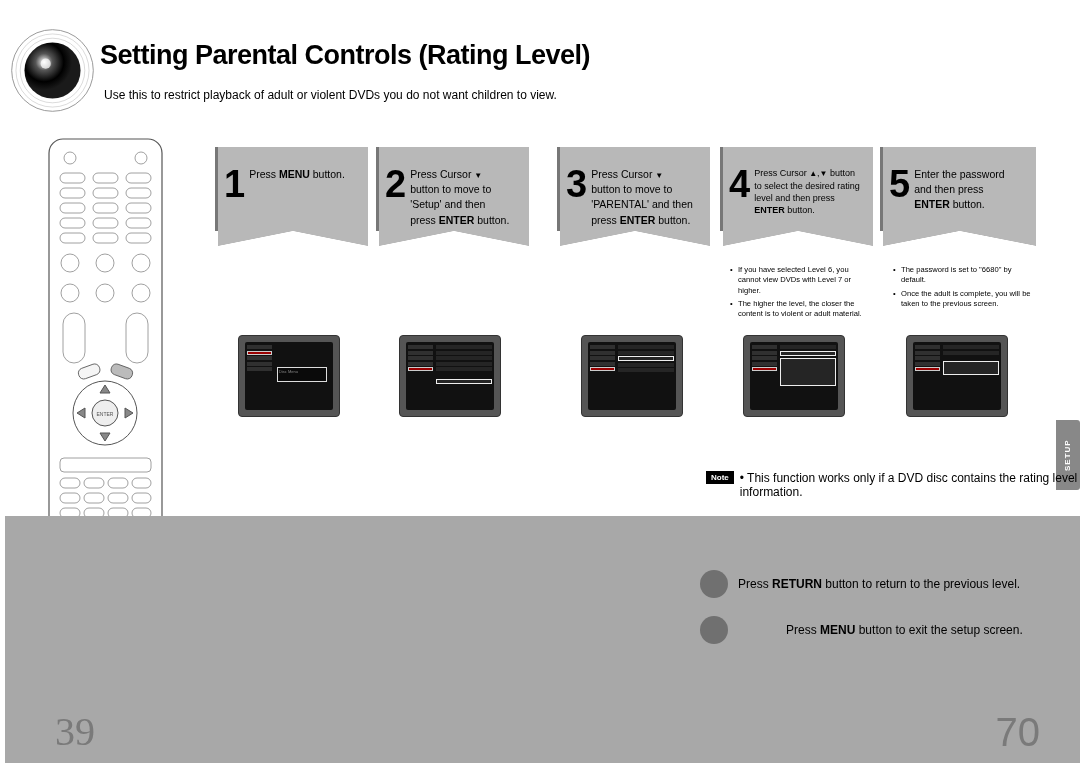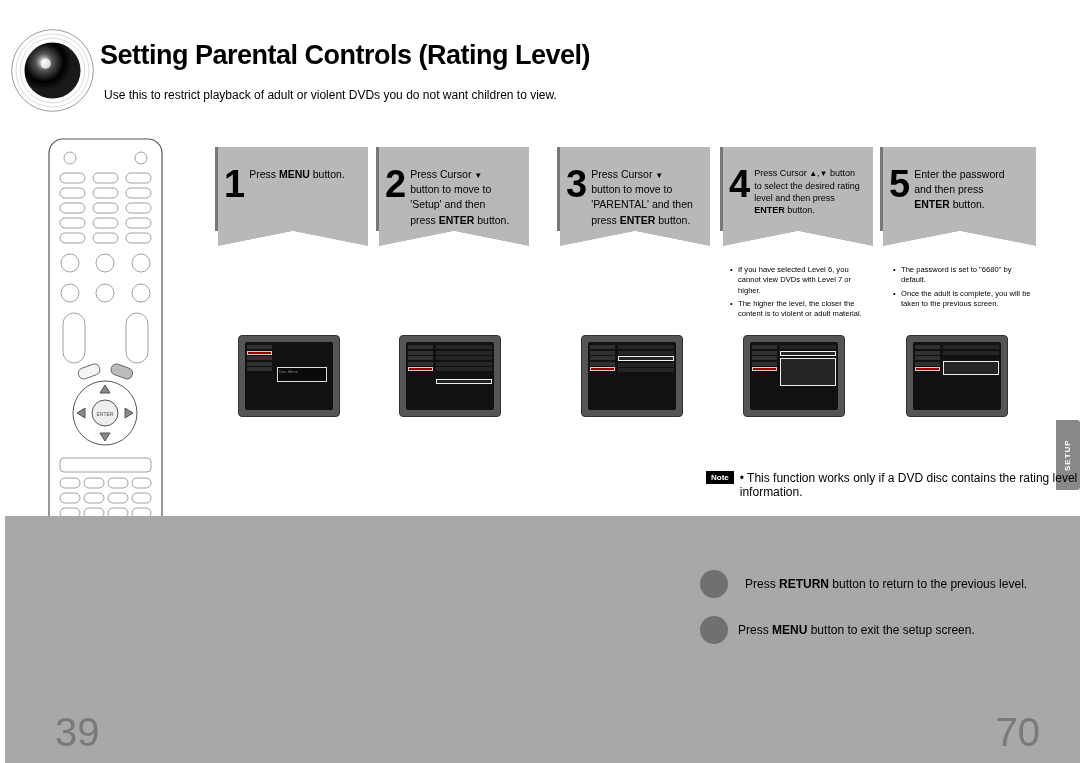--- a/index.html
+++ b/index.html
@@ -190,38 +190,38 @@
     margin-right: 6px;
   }
   .note-text { font-size: 12px; color: #000; }
   .note-text::before { content: "• "; }
   .circle-line {
     position: absolute;
     left: 700px;
     display: flex;
     align-items: center;
   }
-  .circle-line.c1 { top: 570px; gap: 7px; }
-  .circle-line.c2 { top: 616px; }
+  .circle-line.c1 { top: 570px; }
+  .circle-line.c2 { top: 616px; gap: 48px; }
   .circle {
     width: 28px; height: 28px;
     background: #707070;
     border-radius: 50%;
     margin-right: 10px;
     flex-shrink: 0;
   }
   .circle-text { font-size: 12px; color: #000; }
   .page-num {
     position: absolute;
     bottom: 8px;
     font-size: 40px;
     color: #7a7a7a;
     font-weight: normal;
   }
-  .page-num.left { left: 55px; }
+  .page-num.left { left: 55px; font-family: Liberation Serif, serif; }
   .page-num.right { right: 40px; }
 </style>
 </head>
 <body>
 
 <div class="page">
 
   <div class="speaker-icon">
     <svg viewBox="0 0 100 100">
       <circle cx="50" cy="50" r="48" fill="none" stroke="#888" stroke-width="1"></circle>

